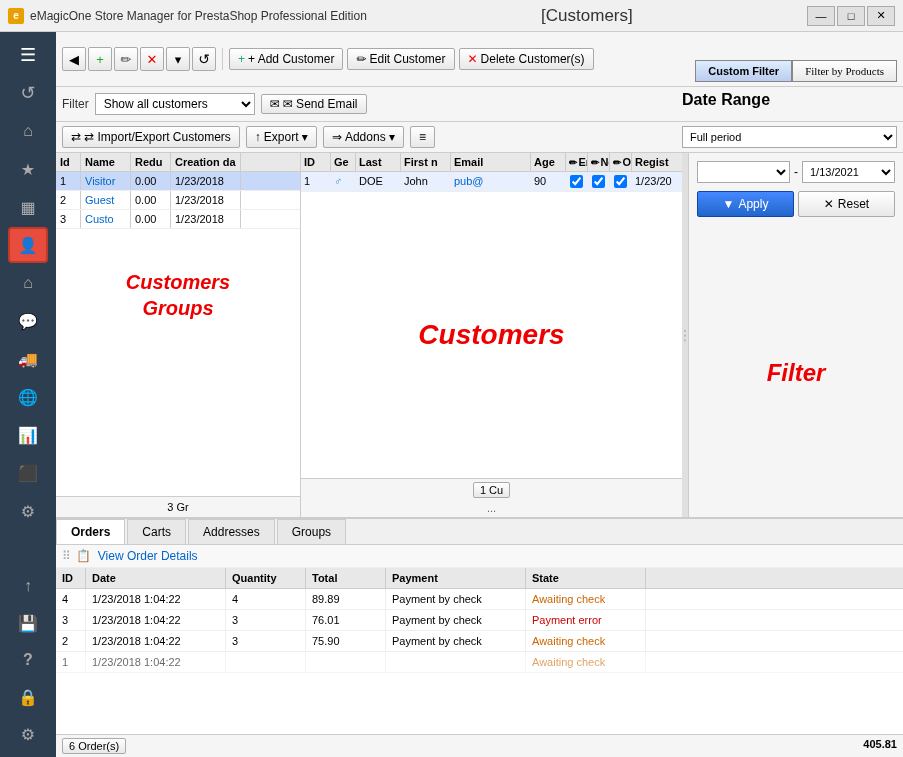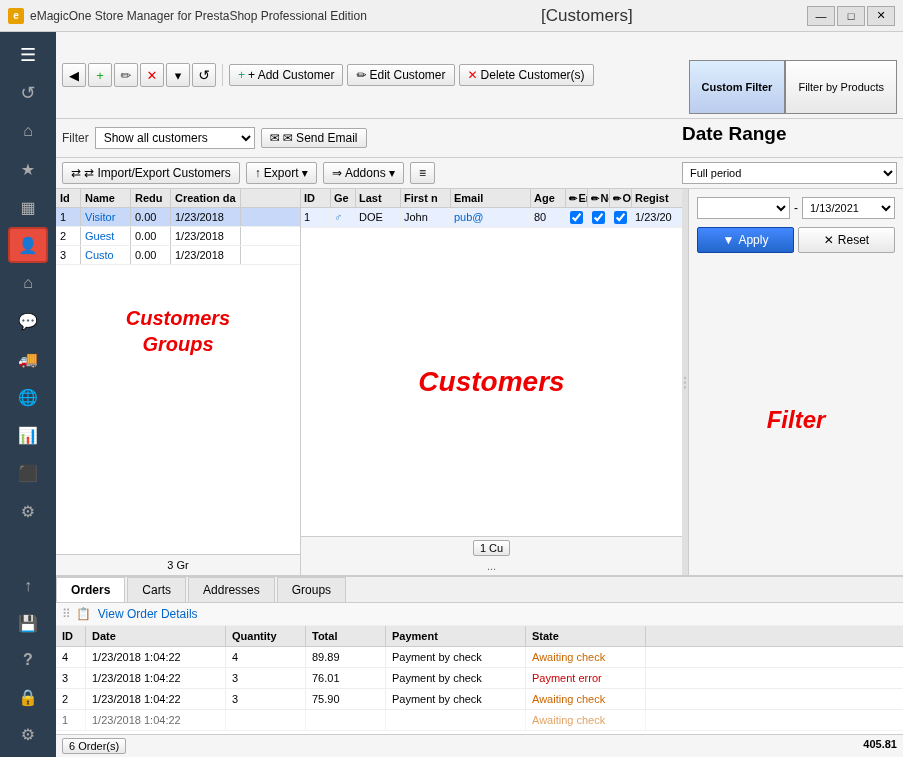--- a/index.html
+++ b/index.html
@@ -249,21 +249,21 @@
     }
     .filter-tab {
       padding: 4px 10px;
       border: 1px solid #aaa;
       cursor: pointer;
       font-size: 11px;
       background: linear-gradient(to bottom, #fff, #e8e8e8);
       margin-top: 24px;
     }
     .filter-tab.active { background: linear-gradient(to bottom, #ddeeff, #bbccee); font-weight: bold; }
-    .date-range-title { font-size: 19px; font-weight: bold; margin-bottom: 8px; }
+    .date-range-title { font-size: 16px; font-weight: bold; margin-bottom: 8px; }
     .date-row {
       display: flex;
       align-items: center;
       gap: 4px;
       margin-bottom: 8px;
     }
     .date-select {
       flex: 1;
       padding: 3px;
       border: 1px solid #aaa;
@@ -297,21 +297,21 @@
       font-size: 12px;
       border-radius: 2px;
       display: flex;
       align-items: center;
       justify-content: center;
       gap: 4px;
     }
 
     
     .bottom-panel {
-      height: 182px;
+      height: 240px;
       border-top: 2px solid #ccc;
       display: flex;
       flex-direction: column;
       background: white;
     }
     .bottom-tabs {
       display: flex;
       border-bottom: 1px solid #ccc;
       background: #f0f0f0;
     }
@@ -437,21 +437,21 @@
       </button>
       <button class="toolbar-btn">
         <span style="color:#e00;">✕</span>
         <span> Delete Customer(s)</span>
       </button>
 
       <div style="margin-left:auto; display:flex; gap:0;">
         <button class="filter-tab active" style="padding:4px 12px; border:1px solid #888; background:linear-gradient(to bottom,#ddeeff,#bbccee); font-size:11px; cursor:pointer;">
           <span>Custom Filter</span>
         </button>
-        <button class="filter-tab" style="padding:20px 12px; border:1px solid #888; background:linear-gradient(to bottom,#fff,#e8e8e8); font-size:11px; cursor:pointer;">
+        <button class="filter-tab" style="padding:4px 12px; border:1px solid #888; background:linear-gradient(to bottom,#fff,#e8e8e8); font-size:11px; cursor:pointer;font-family:Liberation Serif, serif;">
           <span>Filter by Products</span>
         </button>
       </div>
     </div>
 
     <div class="toolbar2">
       <span class="filter-label">Filter</span>
       <select class="filter-select">
         <option>Show all customers</option>
       </select>
@@ -554,21 +554,21 @@
           <div>Regist</div>
 
         </div>
 
         <div class="detail-row">
           <div>1</div>
           <div class="gender-icon"><span>♂</span></div>
           <div>DOE</div>
           <div>John</div>
           <div style="color:#0066cc;">pub@</div>
-          <div>80</div>
+          <div>90</div>
           <div class="checkbox-cell">
               <input type="checkbox" checked="" style="">
             </div>
           <div class="checkbox-cell">
               <input type="checkbox" checked="" style="">
             </div>
           <div class="checkbox-cell">
               <input type="checkbox" checked="" style="">
             </div>
           <div>1/23/20</div>

